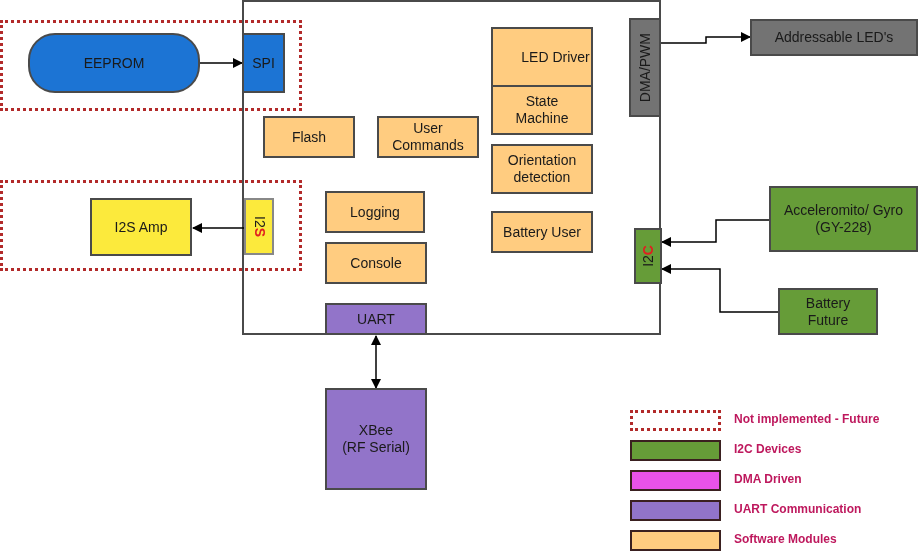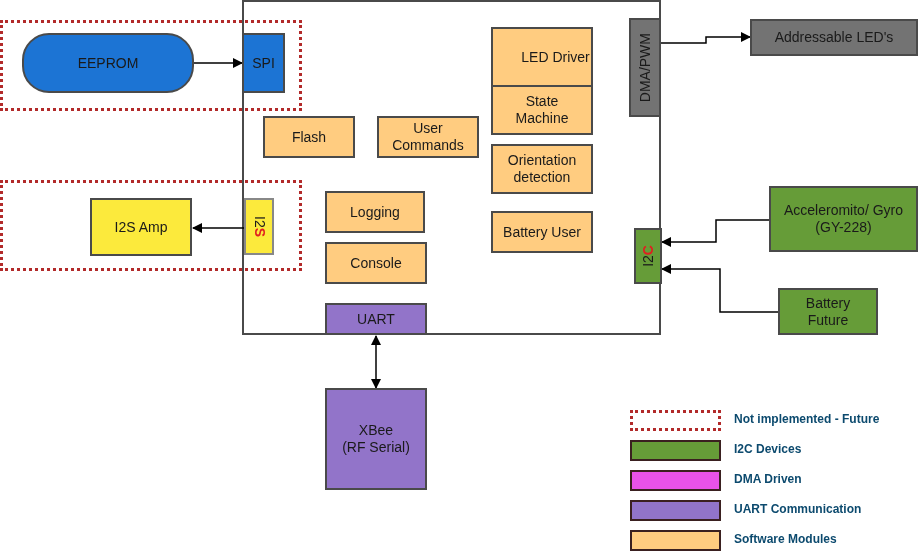--- a/index.html
+++ b/index.html
@@ -14,21 +14,21 @@
     .purple { background: #9274c9; }
     .green { background: #669c38; }
     .yellow { background: #fcea3c; border-color: #888; }
     .dotted { position: absolute; box-sizing: border-box; border: 3px dotted #b22a2a; }
     .mcu { position: absolute; box-sizing: border-box; border: 2px solid #4a4a4a; background: transparent; }
     .vert { writing-mode: vertical-rl; transform: rotate(180deg); }
     .vert-cw { writing-mode: vertical-rl; }
     .red { color: #e02020; font-weight: bold; }
     svg.wires { position: absolute; left: 0; top: 0; }
     .legend-swatch { position: absolute; box-sizing: border-box; width: 91px; height: 21px; border: 2px solid #3a2020; }
-    .legend-label { position: absolute; font-size: 12px; font-weight: bold; color: #0c4a6e; }
+    .legend-label { position: absolute; font-size: 12px; font-weight: bold; color: #be185d; }
   </style>
 </head>
 <body>
 
 <div class="dotted" style="left:0;top:20px;width:302px;height:91px;"></div>
 <div class="dotted" style="left:0;top:180px;width:302px;height:91px;"></div>
 
 <div class="mcu" style="left:242px;top:0;width:419px;height:335px;"></div>
 
 <svg class="wires" width="919" height="552">
@@ -41,21 +41,21 @@
     </marker>
   </defs>
   <line x1="181" y1="63" x2="242" y2="63" stroke="#000" stroke-width="1.5" marker-start="url(#arrs)" marker-end="url(#arr)"></line>
   <line x1="244" y1="228" x2="193" y2="228" stroke="#000" stroke-width="1.5" marker-end="url(#arr)"></line>
   <polyline points="661,43 706,43 706,37 750,37" fill="none" stroke="#000" stroke-width="1.5" marker-end="url(#arr)"></polyline>
   <polyline points="769,220 716,220 716,242 662,242" fill="none" stroke="#000" stroke-width="1.5" marker-end="url(#arr)"></polyline>
   <polyline points="778,312 720,312 720,269 662,269" fill="none" stroke="#000" stroke-width="1.5" marker-end="url(#arr)"></polyline>
   <line x1="376" y1="336" x2="376" y2="388" stroke="#000" stroke-width="1.5" marker-start="url(#arrs)" marker-end="url(#arr)"></line>
 </svg>
 
-<div class="box blue" style="left:22px;top:33px;width:172px;height:60px;border-radius:27px;"><span>EEPROM</span></div>
+<div class="box blue" style="left:28px;top:33px;width:172px;height:60px;border-radius:27px;"><span>EEPROM</span></div>
 <div class="box yellow" style="left:90px;top:198px;width:102px;height:58px;border-color:#4a4a4a;"><span>I2S Amp</span></div>
 <div class="box pink" style="left:750px;top:19px;width:168px;height:37px;"><span>Addressable LED's</span></div>
 <div class="box green" style="left:769px;top:186px;width:149px;height:66px;"><span>Acceleromito/ Gyro
 (GY-228)</span></div>
 <div class="box green" style="left:778px;top:288px;width:100px;height:47px;"><span>Battery
 Future</span></div>
 <div class="box purple" style="left:325px;top:388px;width:102px;height:102px;"><span>XBee
 (RF Serial)</span></div>
 
 <div class="box blue" style="left:242px;top:33px;width:43px;height:60px;"><span>SPI</span></div>

